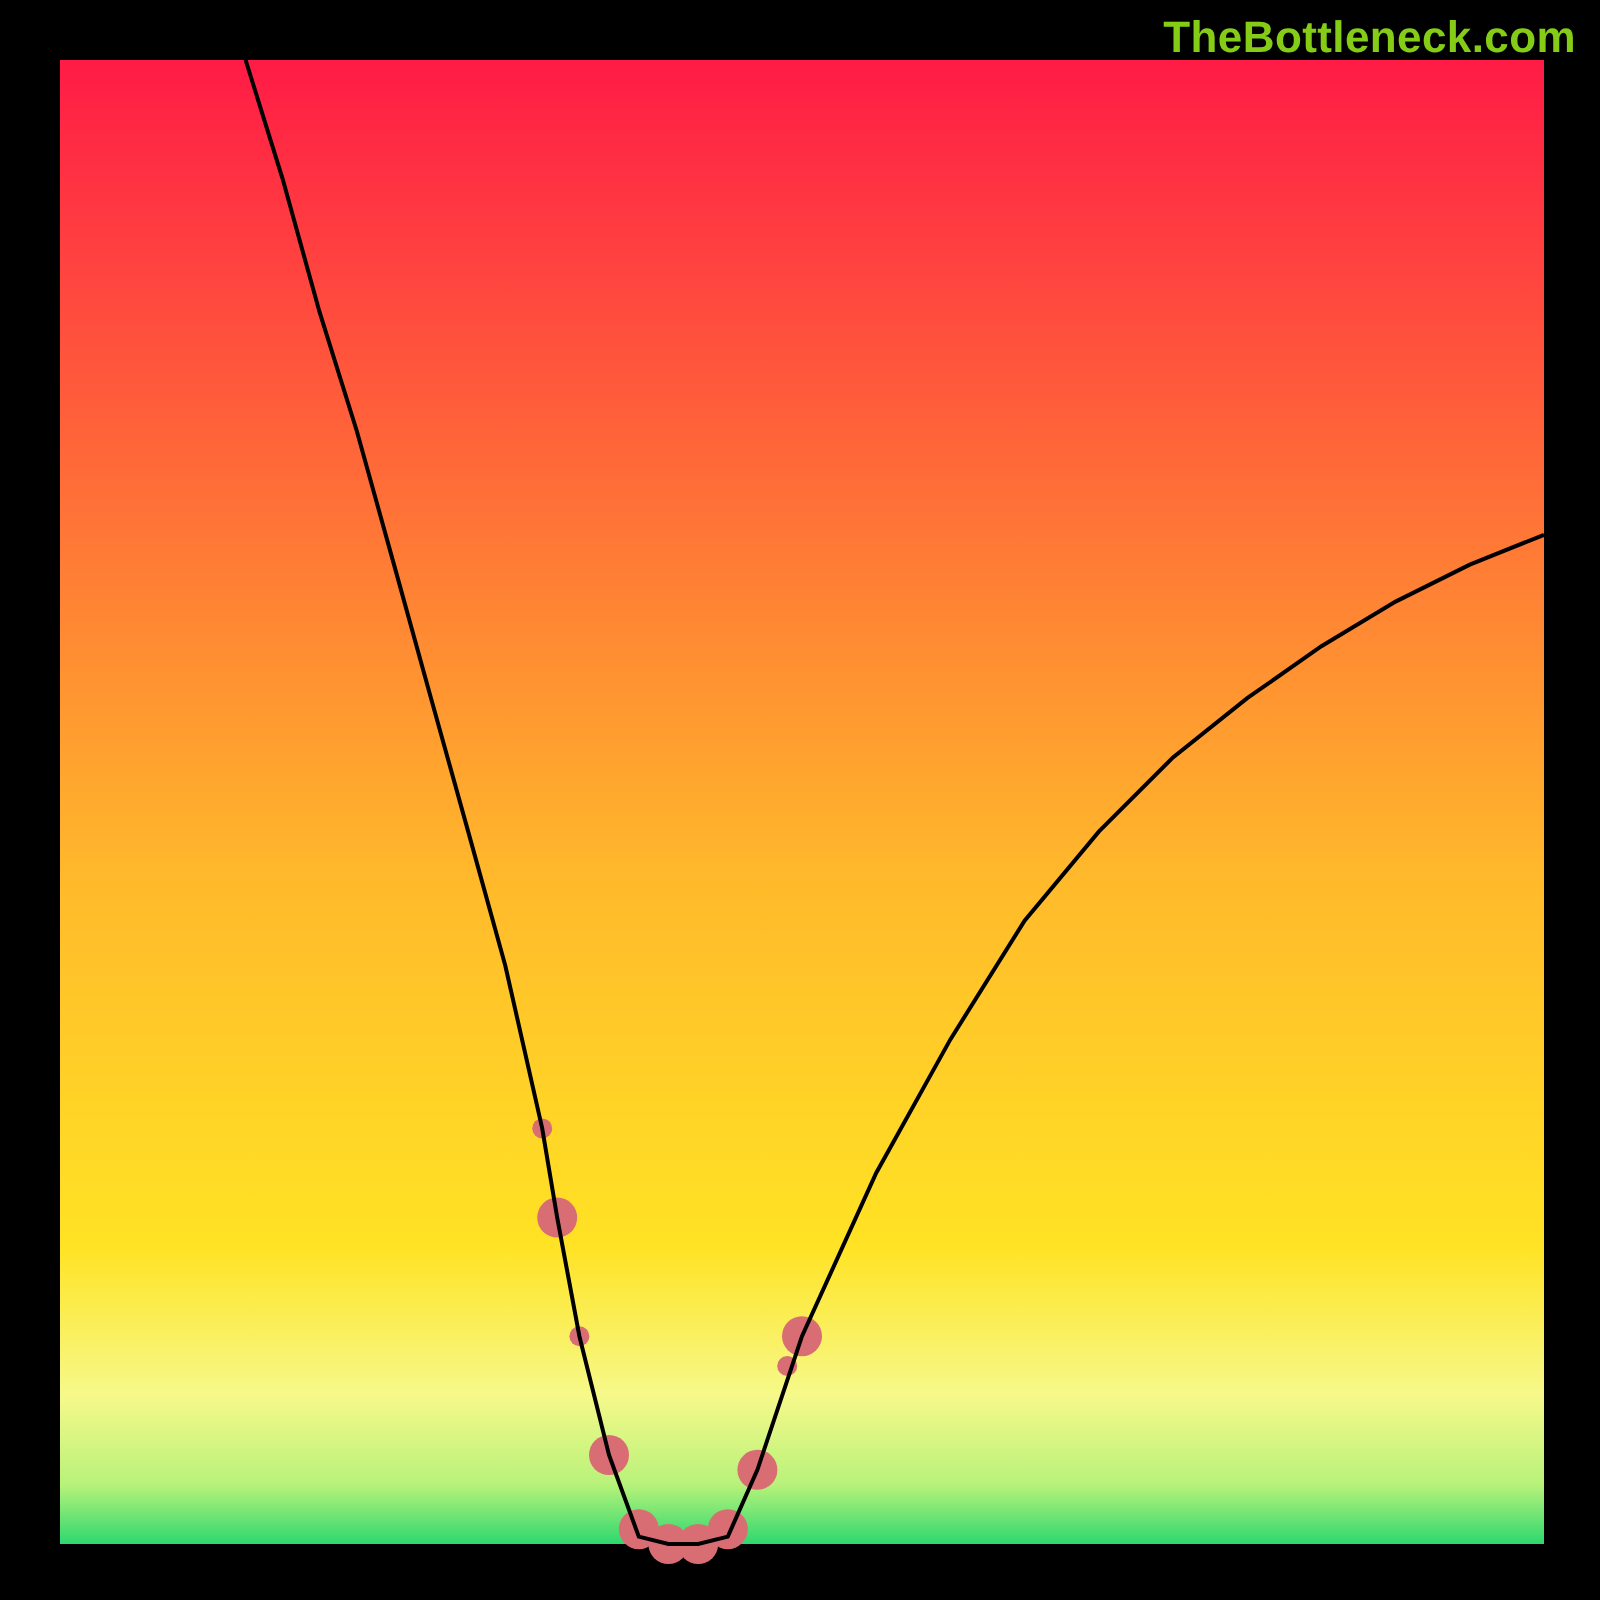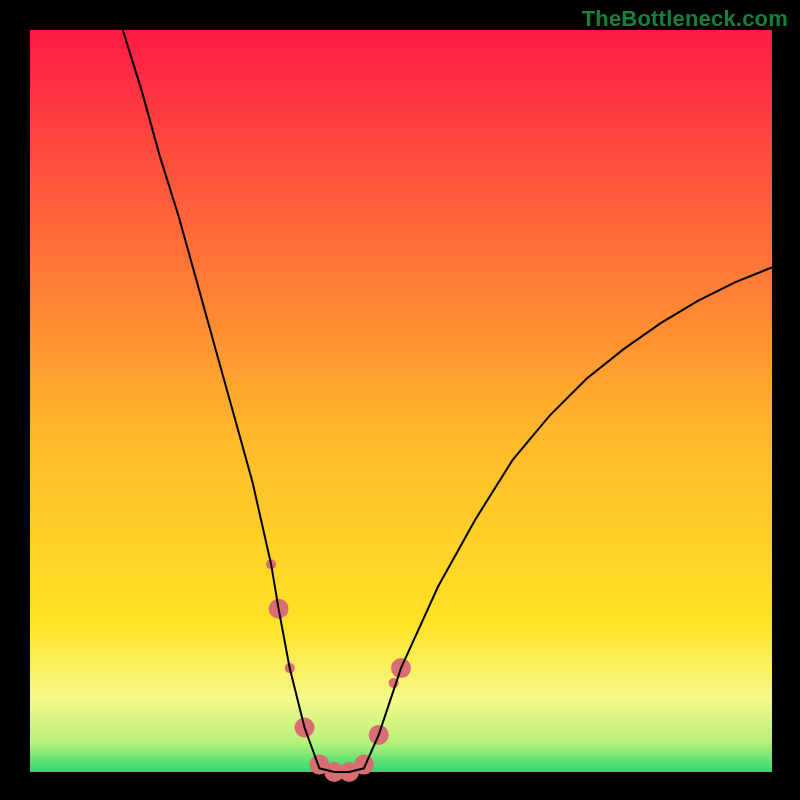--- a/index.html
+++ b/index.html
@@ -14,21 +14,21 @@
   .frame {
     position: relative;
     width: 800px;
     height: 800px;
     background: #000;
   }
   .watermark {
     position: absolute;
     top: 6px;
     right: 12px;
-    color: #15803d;
+    color: #84cc16;
     font-size: 22px;
     font-weight: 600;
     letter-spacing: 0.2px;
     user-select: none;
   }
   svg {
     position: absolute;
     top: 0;
     left: 0;
   }

